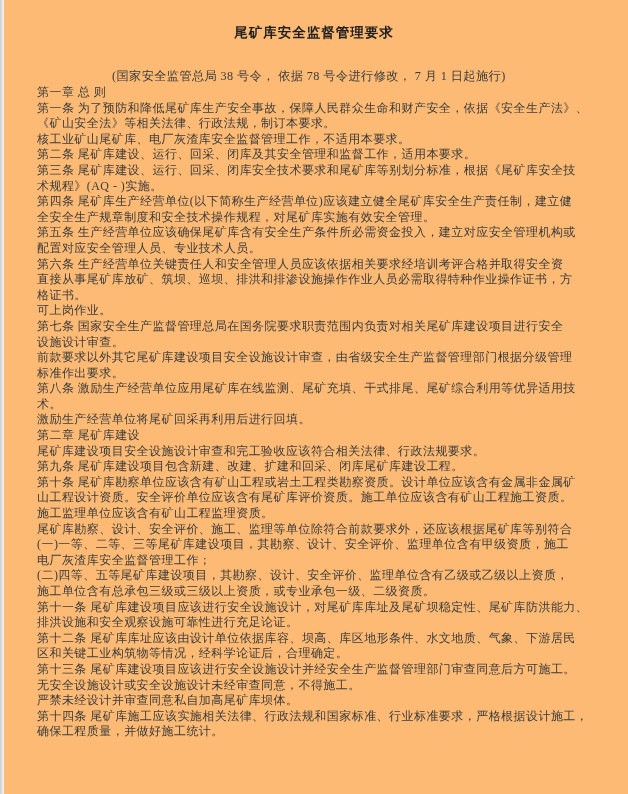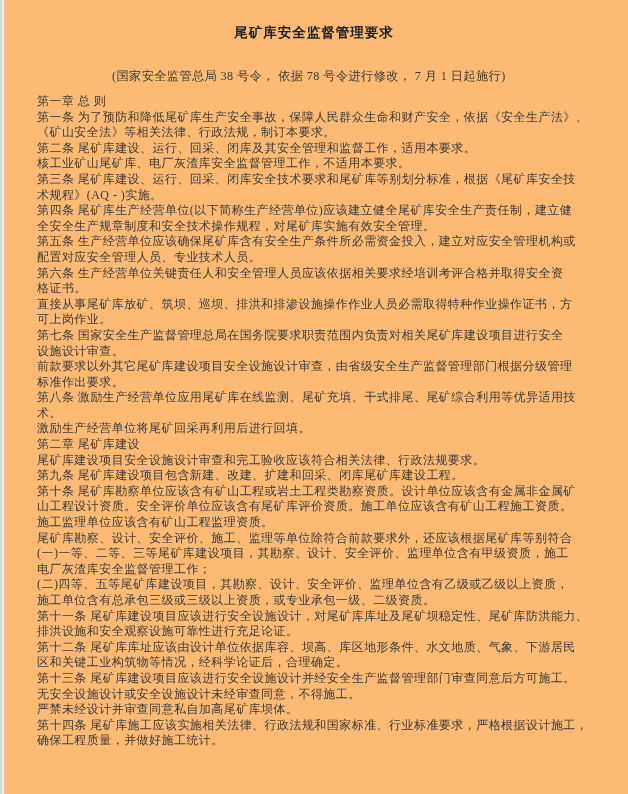--- a/index.html
+++ b/index.html
@@ -33,21 +33,20 @@
     letter-spacing: 1px;
   }
   .doc-subtitle {
     margin-top: 26px;
     padding-left: 112px;
     font-size: 12.2px;
     letter-spacing: 0.4px;
     color: #3b3b3b;
   }
   .doc-lines {
-    margin-top: 9px;
     padding-left: 37px;
     padding-right: 26px;
     font-size: 12px;
     line-height: 15.6px;
     letter-spacing: 0.45px;
     color: #3b3b3b;
   }
   .doc-line {
     white-space: nowrap;
   }
@@ -56,31 +55,31 @@
 <body>
 
 <div class="page">
   <div class="page-edge"></div>
   <div class="doc-title">尾矿库安全监督管理要求</div>
   <div class="doc-subtitle">(国家安全监管总局 38 号令， 依据 78 号令进行修改， 7 月 1 日起施行)</div>
   <div class="doc-lines">
       <div class="doc-line">第一章 总 则</div>
       <div class="doc-line">第一条 为了预防和降低尾矿库生产安全事故，保障人民群众生命和财产安全，依据《安全生产法》、</div>
       <div class="doc-line">《矿山安全法》等相关法律、行政法规，制订本要求。</div>
+      <div class="doc-line">核工业矿山尾矿库、电厂灰渣库安全监督管理工作，不适用本要求。</div>
       <div class="doc-line">第二条 尾矿库建设、运行、回采、闭库及其安全管理和监督工作，适用本要求。</div>
-      <div class="doc-line">核工业矿山尾矿库、电厂灰渣库安全监督管理工作，不适用本要求。</div>
       <div class="doc-line">第三条 尾矿库建设、运行、回采、闭库安全技术要求和尾矿库等别划分标准，根据《尾矿库安全技</div>
       <div class="doc-line">术规程》(AQ - )实施。</div>
       <div class="doc-line">第四条 尾矿库生产经营单位(以下简称生产经营单位)应该建立健全尾矿库安全生产责任制，建立健</div>
       <div class="doc-line">全安全生产规章制度和安全技术操作规程，对尾矿库实施有效安全管理。</div>
       <div class="doc-line">第五条 生产经营单位应该确保尾矿库含有安全生产条件所必需资金投入，建立对应安全管理机构或</div>
       <div class="doc-line">配置对应安全管理人员、专业技术人员。</div>
       <div class="doc-line">第六条 生产经营单位关键责任人和安全管理人员应该依据相关要求经培训考评合格并取得安全资</div>
+      <div class="doc-line">直接从事尾矿库放矿、筑坝、巡坝、排洪和排渗设施操作作业人员必需取得特种作业操作证书，方</div>
       <div class="doc-line">格证书。</div>
-      <div class="doc-line">直接从事尾矿库放矿、筑坝、巡坝、排洪和排渗设施操作作业人员必需取得特种作业操作证书，方</div>
       <div class="doc-line">可上岗作业。</div>
       <div class="doc-line">第七条 国家安全生产监督管理总局在国务院要求职责范围内负责对相关尾矿库建设项目进行安全</div>
       <div class="doc-line">设施设计审查。</div>
       <div class="doc-line">前款要求以外其它尾矿库建设项目安全设施设计审查，由省级安全生产监督管理部门根据分级管理</div>
       <div class="doc-line">标准作出要求。</div>
       <div class="doc-line">第八条 激励生产经营单位应用尾矿库在线监测、尾矿充填、干式排尾、尾矿综合利用等优异适用技</div>
       <div class="doc-line">术。</div>
       <div class="doc-line">激励生产经营单位将尾矿回采再利用后进行回填。</div>
       <div class="doc-line">第二章 尾矿库建设</div>
       <div class="doc-line">尾矿库建设项目安全设施设计审查和完工验收应该符合相关法律、行政法规要求。</div>

